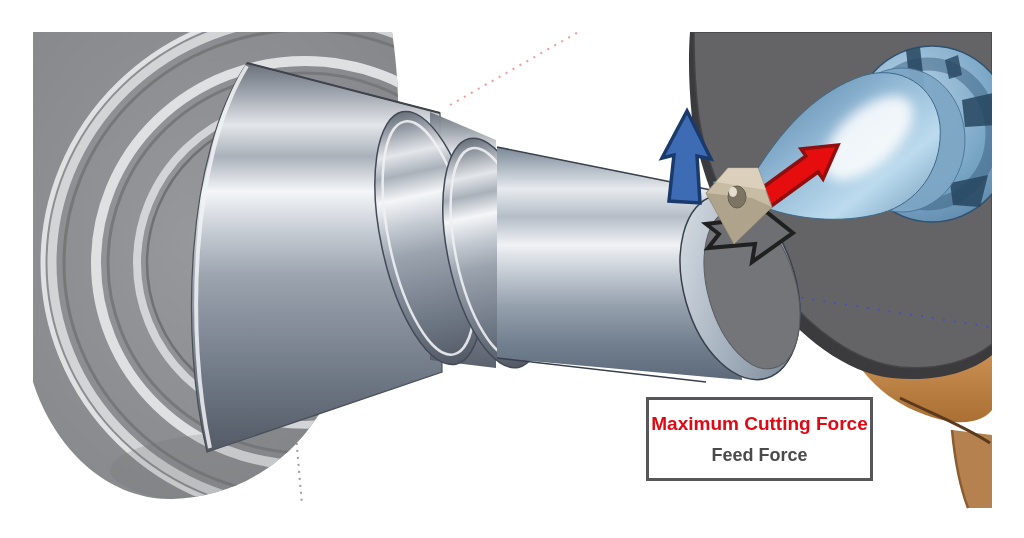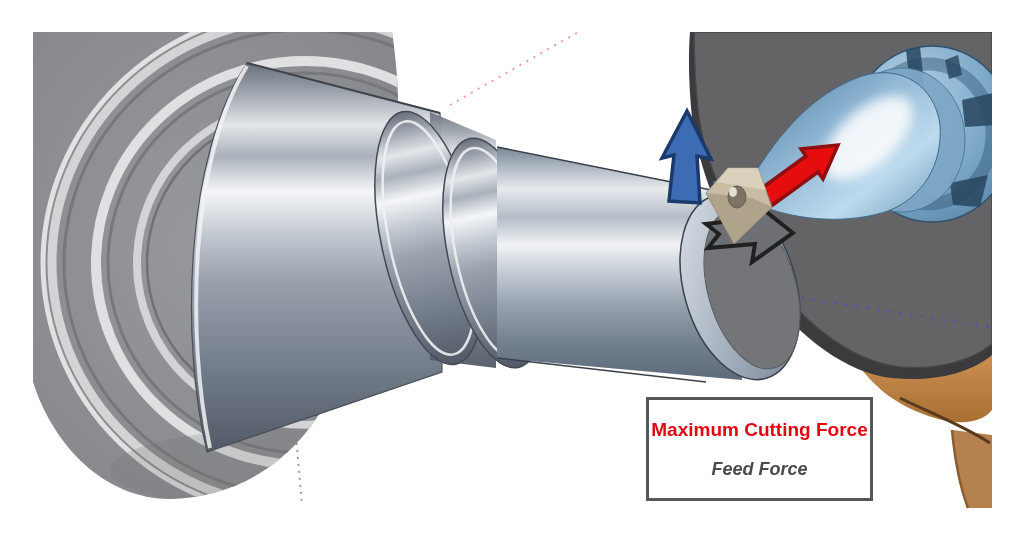--- a/index.html
+++ b/index.html
@@ -1,25 +1,25 @@
 <!DOCTYPE html>
 <html><head>
 <meta charset="utf-8">
 <style>
   html,body{margin:0;padding:0;background:#fff;}
   #stage{position:relative;width:1024px;height:538px;background:#ffffff;overflow:hidden;
          font-family:"Liberation Sans",sans-serif;}
   #scene{position:absolute;left:0;top:0;}
-  #legend-box{position:absolute;left:646px;top:397px;width:227px;height:104px;
+  #legend-box{position:absolute;left:646px;top:397px;width:227px;height:84px;
     background:#ffffff;border:3px solid #57575a;box-sizing:border-box;
     display:flex;flex-direction:column;justify-content:space-evenly;align-items:center;}
   .legend-line{font-weight:700;white-space:nowrap;line-height:1;}
   .legend-line.l0{font-size:19px;}
   .legend-line.l1{font-size:19px;}
-  .legend-line.l2{font-size:18px;font-style:italic;}
+  .legend-line.l2{font-size:18px;}
 </style>
 </head>
 <body>
 
 <div id="stage">
   <svg id="scene" width="1024" height="538" viewBox="0 0 1024 538">
     <defs>
       <clipPath id="canvasClip">
           <rect x="33" y="32" width="959" height="477"></rect>
         </clipPath>

